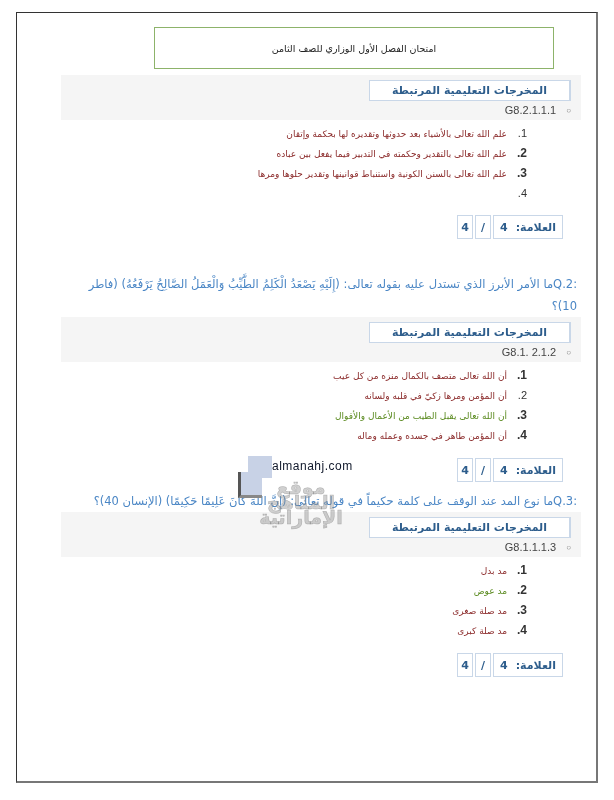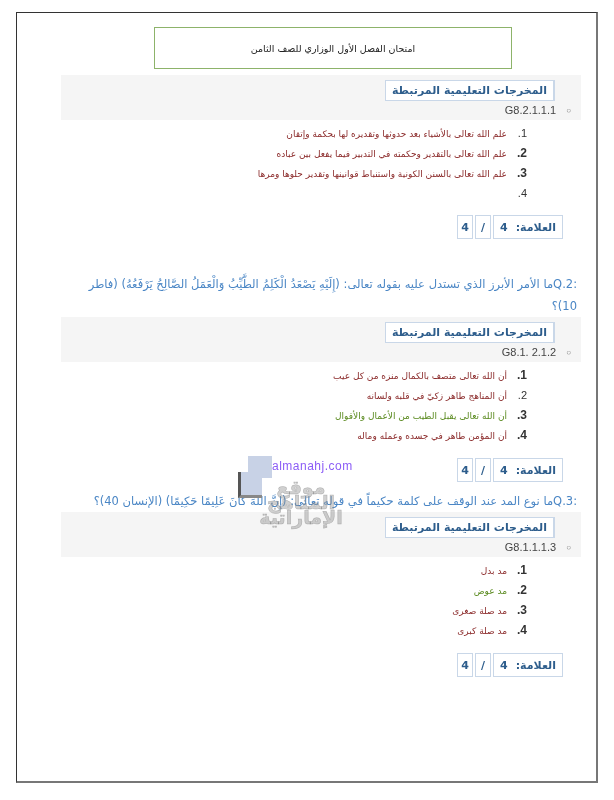--- a/index.html
+++ b/index.html
@@ -13,21 +13,21 @@
       border-top: 1.5px solid #333;
       border-left: 1.5px solid #333;
       border-right: 2.5px solid #777;
       border-bottom: 2.5px solid #777;
       background: #fff;
     }
 
     .title-box {
       position: absolute;
       left: 137px; top: 14px;
-      width: 358px; height: 42px;
+      width: 400px; height: 42px;
       border: 1px solid #8db36a;
       display: flex; align-items: center; justify-content: center;
       direction: rtl;
     }
     .title-box span { font-size: 9.5px; color: #222; }
 
     .q {
       position: absolute;
       left: 44px; width: 520px;
       direction: rtl;
@@ -46,22 +46,22 @@
       direction: rtl;
     }
     .outcomes-label {
       display: inline-block;
       border: 1px solid #c9d7e8;
       border-right: 2px solid #c9d7e8;
       background: #fff;
       color: #2d5d8c;
       font-weight: bold;
       font-size: 11px;
-      padding: 3px 6px;
-      margin-right: 22px;
+      padding: 3px 22px;
+      margin-right: 6px;
     }
     .outcome-code {
       display: flex;
       direction: ltr;
       justify-content: flex-end;
       align-items: center;
       font-family: "Liberation Sans", sans-serif;
       font-size: 11px;
       color: #444;
       padding-top: 3px;
@@ -120,21 +120,21 @@
     }
     .wm-logo {
       position: absolute; left: 10px; top: 0;
       width: 34px; height: 50px;
     }
     .wm-logo .a { position: absolute; left: 10px; top: 0; width: 24px; height: 22px; background: #c8d2e6; }
     .wm-logo .b { position: absolute; left: 0; top: 16px; width: 24px; height: 26px; background: #c8d2e6; border-left: 3px solid #555; border-bottom: 3px solid #888; }
     .wm-text {
       position: absolute; left: 44px; top: 3px;
       font-family: "Liberation Sans", sans-serif;
-      font-size: 12px; color: #8b5cf6;
+      font-size: 12px; color: #0f172a;
       letter-spacing: 0.5px;
     }
     .wm-arabic {
       position: absolute; left: 18px; top: 24px;
       font-size: 19px; color: rgba(150,150,150,0.45);
       direction: rtl; font-weight: bold;
       -webkit-text-stroke: 0.5px rgba(120,120,120,0.5);
       line-height: 15px;
       text-align: center;
       width: 110px;
@@ -193,21 +193,21 @@
         <span class="bullet">○</span>
       </div>
     </div>
     <ol class="options">
       <li class="wrong">
           <span class="num bold">1.</span>
           <span>أن الله تعالى متصف بالكمال منزه من كل عيب</span>
         </li>
       <li class="wrong">
           <span class="num">2.</span>
-          <span>أن المناهج طاهر زكيّ في قلبه ولسانه</span>
+          <span>أن المؤمن ومرها زكيّ في قلبه ولسانه</span>
         </li>
       <li class="right">
           <span class="num bold">3.</span>
           <span>أن الله تعالى يقبل الطيب من الأعمال والأقوال</span>
         </li>
       <li class="wrong">
           <span class="num bold">4.</span>
           <span>أن المؤمن طاهر في جسده وعمله وماله</span>
         </li>
     </ol>

